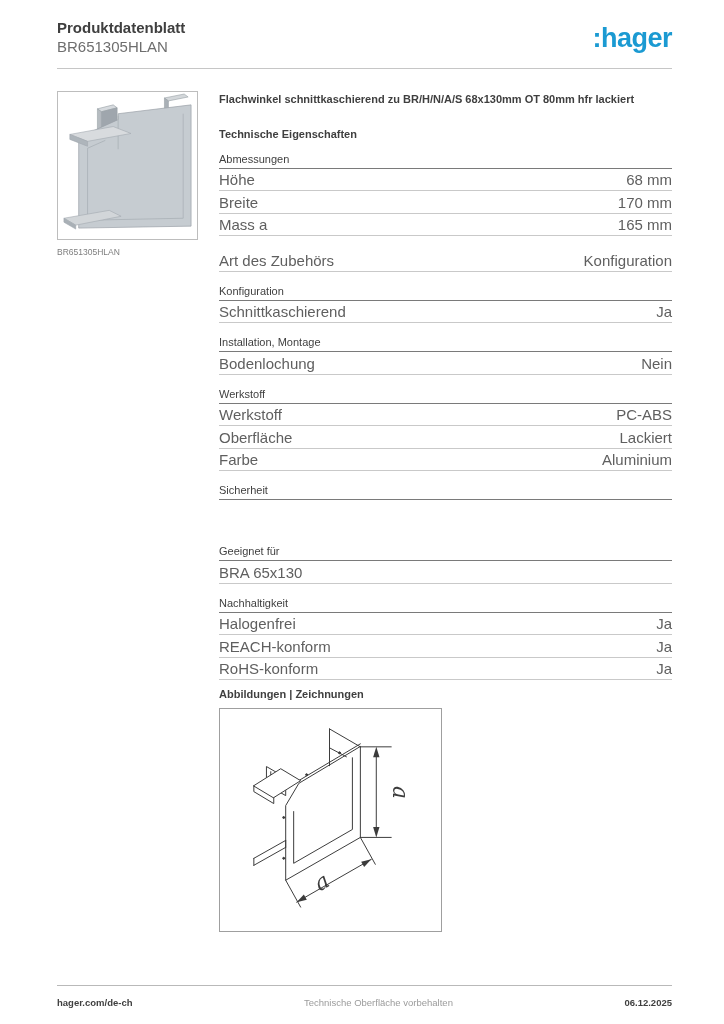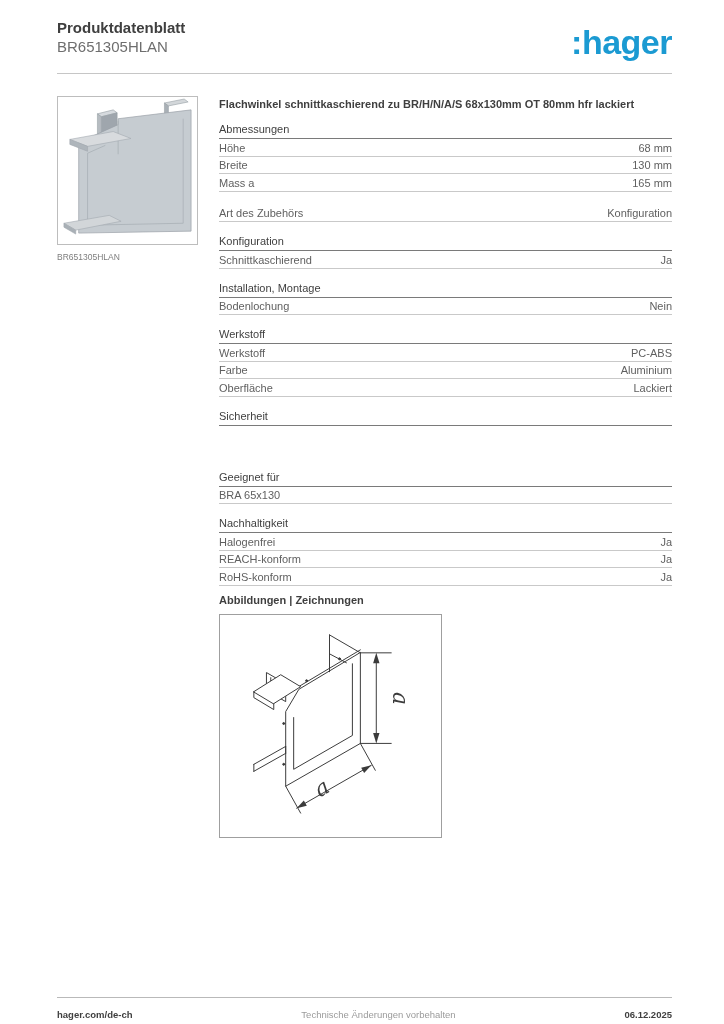--- a/index.html
+++ b/index.html
@@ -5,43 +5,43 @@
   * { box-sizing: border-box; }
   html, body { margin: 0; padding: 0; background: #ffffff; }
   .page {
     width: 724px; height: 1020px; position: relative; background: #ffffff;
     font-family: "Liberation Sans", sans-serif; overflow: hidden; border-radius: 8px;
   }
   
   .header { display: flex; justify-content: space-between; align-items: flex-start; padding: 19px 52px 0 57px; }
   .doc-type { font-size: 15px; font-weight: bold; color: #3f3f3f; line-height: 1.25; }
   .product-code { font-size: 15px; color: #6e6e6e; line-height: 1.25; }
-  .logo { font-size: 34px; font-weight: bold; letter-spacing: -0.5px; margin-top: 4px; color: #1b9ad2; }
+  .logo { font-size: 27px; font-weight: bold; letter-spacing: -0.5px; margin-top: 4px; color: #1b9ad2; }
   .header-rule { border: none; border-top: 1px solid #c6c6c6; margin: 11px 52px 0 57px; }
   
   .main { display: flex; padding: 22px 52px 0 57px; }
   .left-col { width: 162px; flex: 0 0 162px; }
   .image-box { width: 141px; height: 149px; border: 1px solid #bdbdbd; background: #fff; }
   .image-caption { font-size: 8.5px; color: #7d7d7d; margin-top: 7px; }
   .right-col { flex: 1; min-width: 0; }
   .product-title { font-size: 11px; font-weight: bold; color: #3f3f3f; margin: 2px 0 0; white-space: nowrap; }
   .tech-heading { font-size: 11px; font-weight: bold; color: #3f3f3f; margin-top: 23px; }
   
   .spec-section { margin-top: 13px; }
   .spec-section.extra-gap { margin-top: 45px; }
   .sec-heading { font-size: 11px; font-weight: normal; color: #3f3f3f; margin: 0; padding-bottom: 3px; border-bottom: 1px solid #7a7a7a; }
-  .spec-row { display: flex; justify-content: space-between; font-size: 11px; color: #5f5f5f; padding: 2.5px 0 2px; border-bottom: 1px solid #c9c9c9; }
+  .spec-row { display: flex; justify-content: space-between; font-size: 15px; color: #5f5f5f; padding: 2.5px 0 2px; border-bottom: 1px solid #c9c9c9; }
   .row-label { text-align: left; }
   .row-value { text-align: center; }
   
   .drawings-heading { font-size: 11px; font-weight: bold; color: #3f3f3f; margin-top: 8px; }
   .drawing-box { width: 223px; height: 224px; border: 1px solid #9f9f9f; margin-top: 8px; background: #fff; }
   
   .footer {
-    position: absolute; left: 57px; right: 52px; bottom: 0;
+    position: absolute; left: 57px; right: 52px; bottom: 12px;
     border-top: 1px solid #b9b9b9; padding-top: 11px;
     display: flex; justify-content: space-between; align-items: baseline; font-size: 9.5px;
   }
   .footer-left { font-weight: bold; color: #3f3f3f; text-decoration: none; }
   .footer-center { color: #9b9b9b; }
   .footer-right { font-weight: bold; color: #3f3f3f; }
   .dim-label { font-family: "DejaVu Serif", serif; font-style: italic; font-size: 22px; fill: #3b3b3b; }
 </style>
 </head>
 <body>
@@ -78,32 +78,33 @@
 
           <polygon points="6,128 52,120 64,126 18,135" fill="#d2d6d9" stroke="#a2a9af" stroke-width="0.6"></polygon>
           <polygon points="6,128 18,135 18,139 6,132" fill="#a9b0b6" stroke="#a2a9af" stroke-width="0.6"></polygon>
         </svg>
       </div>
       <div class="image-caption">BR651305HLAN</div>
     </div>
 
     <div class="right-col">
       <p class="product-title">Flachwinkel schnittkaschierend zu BR/H/N/A/S 68x130mm OT 80mm hfr lackiert</p>
+      <div class="tech-heading">Technische Eigenschaften</div>
 
       <div id="spec-sections">
           <section class="spec-section">
     <h3 class="sec-heading">Abmessungen</h3>
     <div class="sec-rows">
               <div class="spec-row">
     <span class="row-label">Höhe</span>
     <span class="row-value">68 mm</span>
   </div>
               <div class="spec-row">
     <span class="row-label">Breite</span>
-    <span class="row-value">130 mm</span>
+    <span class="row-value">170 mm</span>
   </div>
               <div class="spec-row">
     <span class="row-label">Mass a</span>
     <span class="row-value">165 mm</span>
   </div>
             </div>
   </section>
           <section class="spec-section">
     <div class="sec-rows">
               <div class="spec-row">
@@ -131,26 +132,26 @@
             </div>
   </section>
           <section class="spec-section">
     <h3 class="sec-heading">Werkstoff</h3>
     <div class="sec-rows">
               <div class="spec-row">
     <span class="row-label">Werkstoff</span>
     <span class="row-value">PC-ABS</span>
   </div>
               <div class="spec-row">
+    <span class="row-label">Oberfläche</span>
+    <span class="row-value">Lackiert</span>
+  </div>
+              <div class="spec-row">
     <span class="row-label">Farbe</span>
     <span class="row-value">Aluminium</span>
-  </div>
-              <div class="spec-row">
-    <span class="row-label">Oberfläche</span>
-    <span class="row-value">Lackiert</span>
   </div>
             </div>
   </section>
           <section class="spec-section">
     <h3 class="sec-heading">Sicherheit</h3>
   </section>
           <section class="spec-section extra-gap">
     <h3 class="sec-heading">Geeignet für</h3>
     <div class="sec-rows">
               <div class="spec-row">
@@ -213,17 +214,17 @@
           </g>
           <text class="dim-label" text-anchor="middle" transform="translate(174,84) rotate(90)">a</text>
           <text class="dim-label" text-anchor="middle" transform="translate(106,180) rotate(-30)">a</text>
         </svg>
       </div>
     </div>
   </div>
 
   <div class="footer">
     <a class="footer-left" href="#">hager.com/de-ch</a>
-    <span class="footer-center">Technische Änderungen vorbehalten</span>
+    <span class="footer-center">Technische Oberfläche vorbehalten</span>
     <span class="footer-right">06.12.2025</span>
   </div>
 
 </div>
 
 </body></html>

